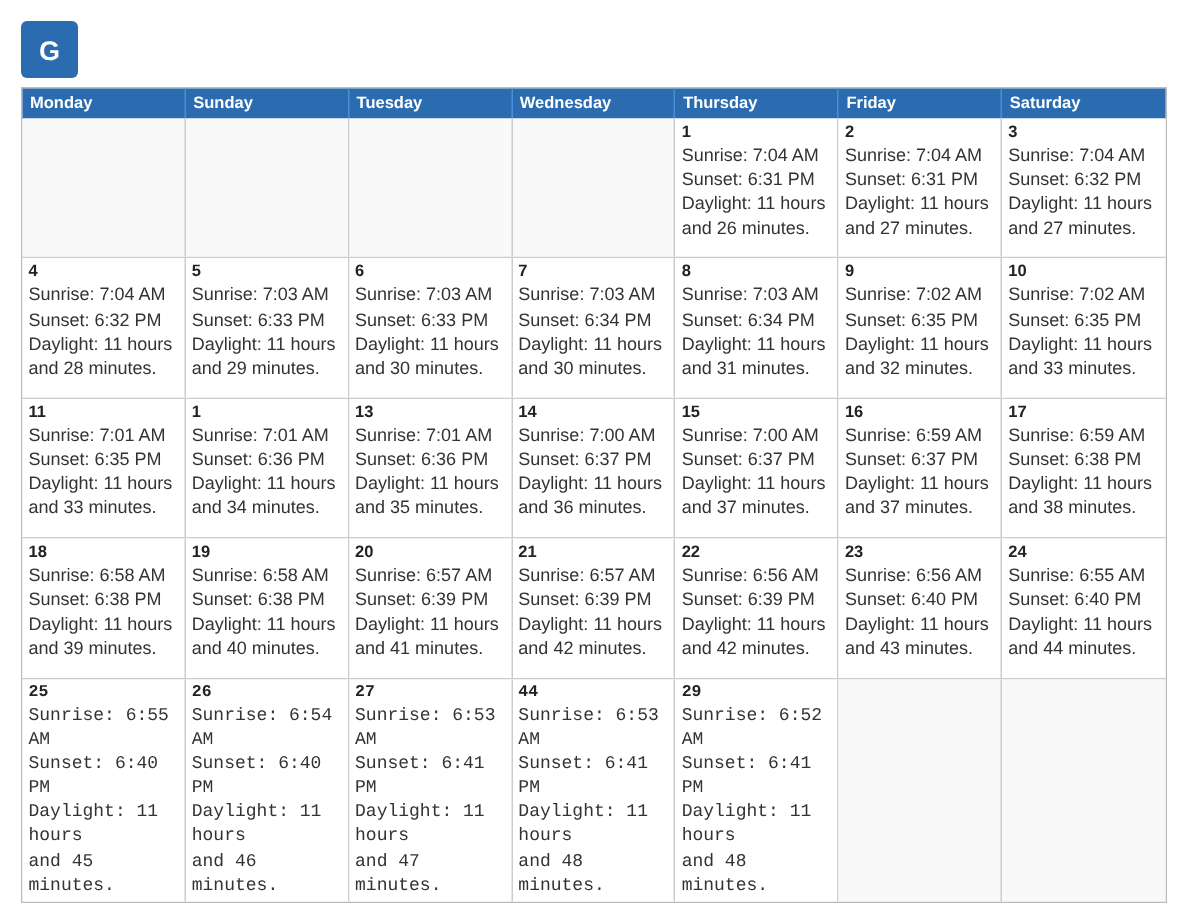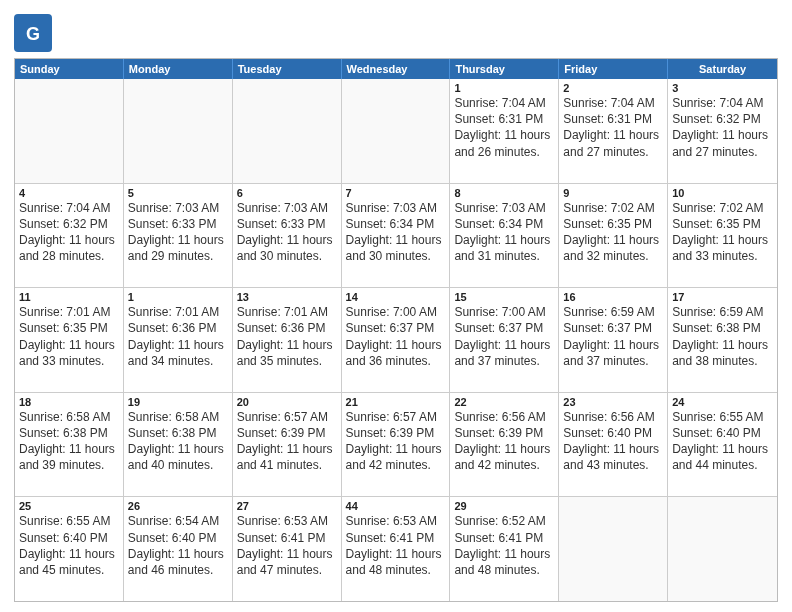--- a/index.html
+++ b/index.html
@@ -54,33 +54,33 @@
       background: #2b6cb0;
     }
     .cal-header-cell {
       color: #fff;
       font-size: 11px;
       font-weight: bold;
       padding: 4px 5px;
       text-align: left;
       border-right: 1px solid #4a90d9;
     }
-    .cal-header-cell:last-child { border-right: none; text-align: center; }
+    .cal-header-cell:last-child { border-right: none; }
     .cal-body {
       flex: 1;
       display: flex;
       flex-direction: column;
     }
     .cal-row {
       display: grid;
       grid-template-columns: repeat(7, 1fr);
       flex: 1;
       border-bottom: 1px solid #ccc;
     }
-    .cal-row:last-child { border-bottom: none; }
+    .cal-row:last-child { border-bottom: none; font-family: Liberation Mono, monospace; }
     .cal-cell {
       border-right: 1px solid #ccc;
       padding: 3px 4px;
       font-size: 9.2px;
       color: #333;
       vertical-align: top;
       min-height: 0;
       background: #fff;
     }
     .cal-cell:last-child { border-right: none; }
@@ -116,22 +116,22 @@
       </div>
     </div>
     <div class="title-block">
       <div class="main-title"></div>
       <div class="subtitle"></div>
     </div>
   </div>
 
   <div class="calendar">
     <div class="cal-header" id="cal-header">
+        <div class="cal-header-cell">Monday</div>
         <div class="cal-header-cell">Sunday</div>
-        <div class="cal-header-cell">Monday</div>
         <div class="cal-header-cell">Tuesday</div>
         <div class="cal-header-cell">Wednesday</div>
         <div class="cal-header-cell">Thursday</div>
         <div class="cal-header-cell">Friday</div>
         <div class="cal-header-cell">Saturday</div>
       </div>
     <div class="cal-body" id="cal-body">
         <div class="cal-row">
           <div class="cal-cell empty"></div>
           <div class="cal-cell empty"></div>

